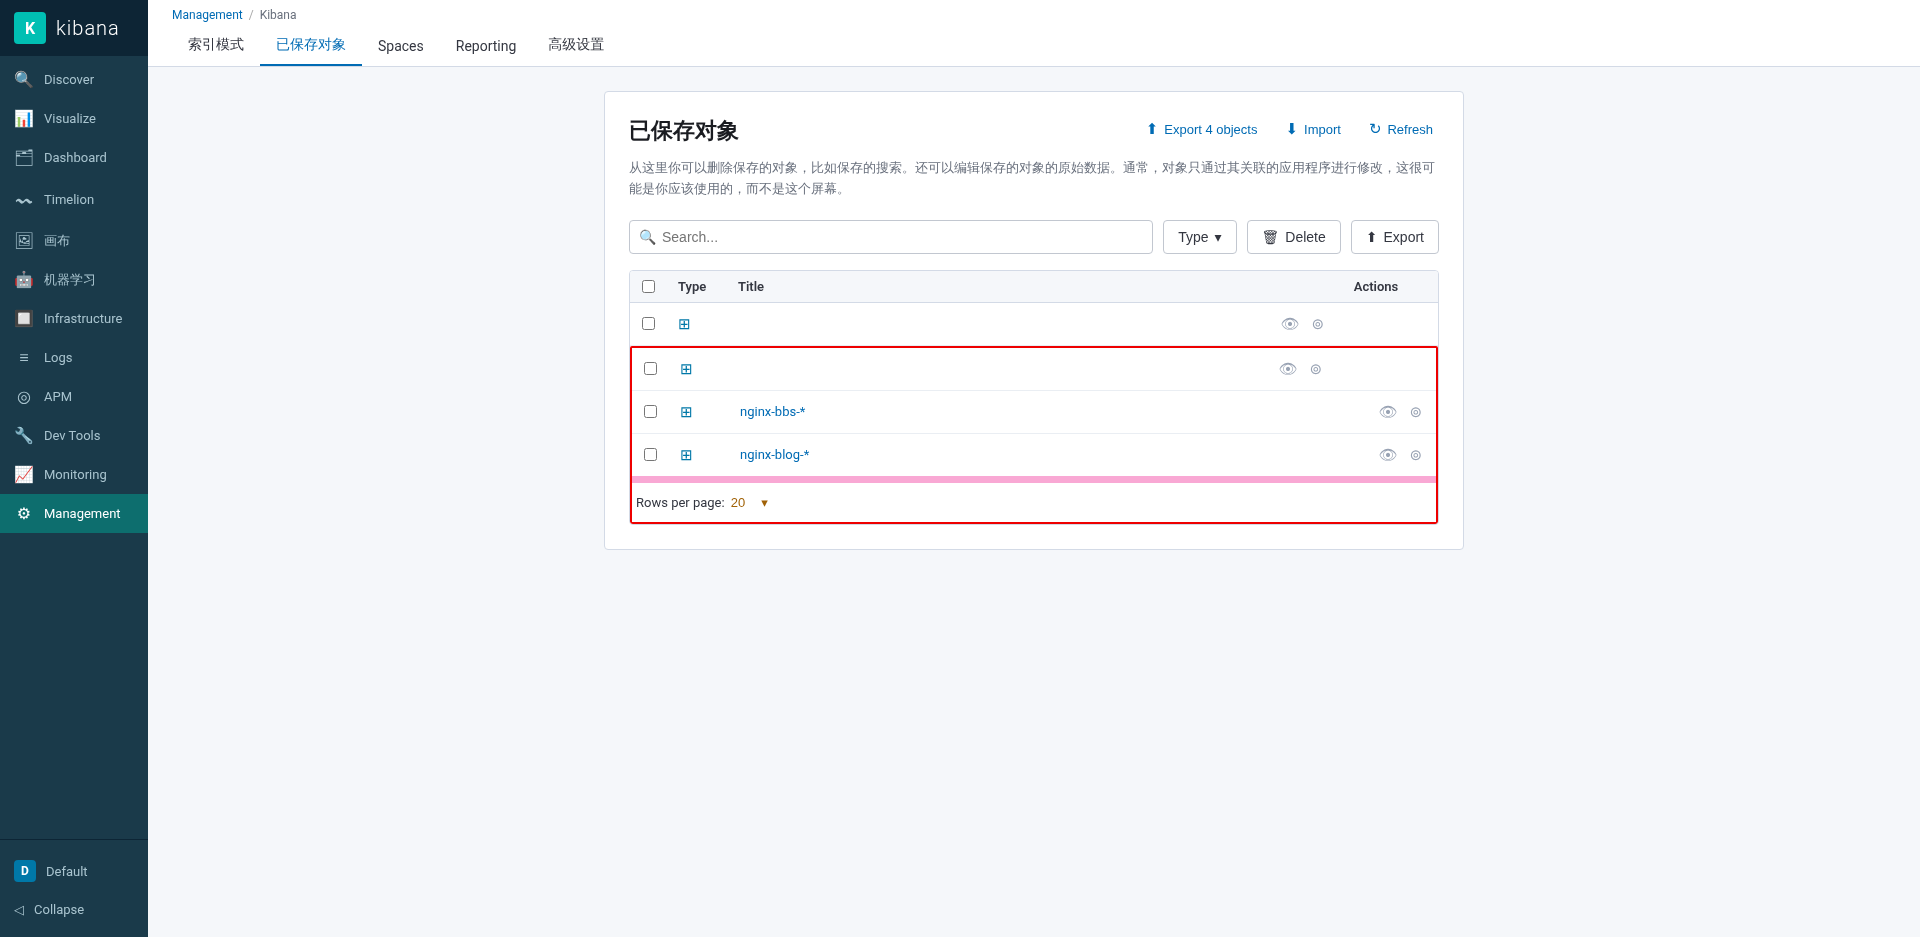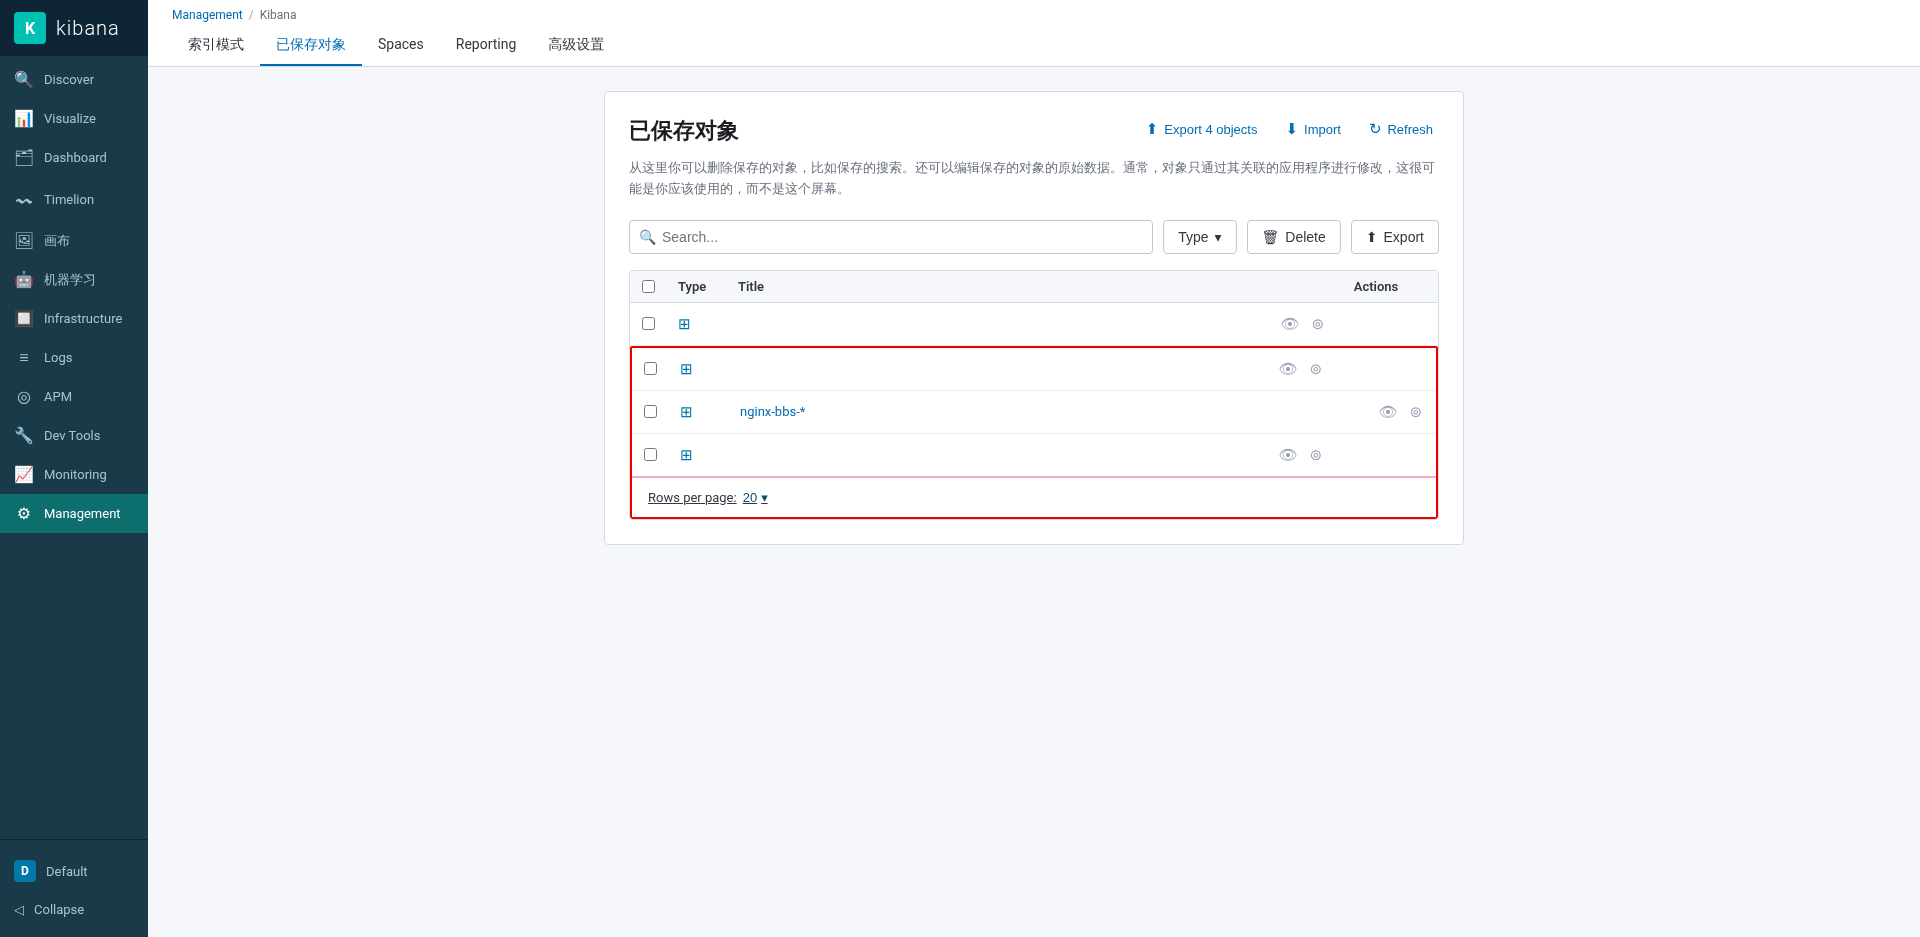--- a/index.html
+++ b/index.html
@@ -108,21 +108,21 @@
       padding: 8px 0 4px;
       display: flex;
       align-items: center;
       gap: 6px;
     }
     .breadcrumb a { color: #006bb4; text-decoration: none; }
     .breadcrumb-sep { color: #aaa; }
     .tabs {
       display: flex;
       gap: 0;
-      align-items: flex-start;
+      align-items: flex-end;
     }
     .tab {
       padding: 10px 16px;
       cursor: pointer;
       font-size: 14px;
       color: #343741;
       border-bottom: 2px solid transparent;
       white-space: nowrap;
     }
     .tab.active {
@@ -285,38 +285,37 @@
 
     
     .highlighted-section {
       border: 2px solid #e00;
       border-radius: 2px;
       margin-top: 0;
     }
 
     
     .rows-per-page {
-      padding: 12px 16px;
-      font-size: 13px;
-      color: #343741;
-      border-top: 2px solid #f9a8d4;
+      padding: 12px 4px;
+      font-size: 13px;
+      color: #343741;
+      border-top: 7px solid #f9a8d4;
       display: flex;
       align-items: center;
       gap: 6px;
-      text-decoration: underline;
     }
     .rows-per-page-btn {
       background: none;
       border: none;
       cursor: pointer;
       font-size: 13px;
-      color: #0c4a6e;
-      display: flex;
-      align-items: center;
-      gap: 4px;
+      color: #a16207;
+      display: flex;
+      align-items: center;
+      gap: 16px;
     }
   </style>
 </head>
 <body>
 
 <div class="sidebar">
   <div class="sidebar-logo">
     <div class="logo-icon">K</div>
     <span class="logo-text">kibana</span>
   </div>
@@ -488,20 +487,21 @@
               <span class="row-action-icon" title="Inspect">👁</span>
               <span class="row-action-icon" title="Relationships">⊚</span>
             </div>
           </div>
 
           <div class="table-row" style="border-bottom:none;">
             <div class="checkbox-cell">
               <input type="checkbox" style="">
             </div>
             <div class="type-icon">⊞</div>
+            <div class="row-title">nginx-blog-*</div>
             <div class="row-actions">
               <span class="row-action-icon" title="Inspect">👁</span>
               <span class="row-action-icon" title="Relationships">⊚</span>
             </div>
           </div>
 
           <div class="rows-per-page">
             <span>Rows per page:</span>
             <button class="rows-per-page-btn">
               <span>20</span>

